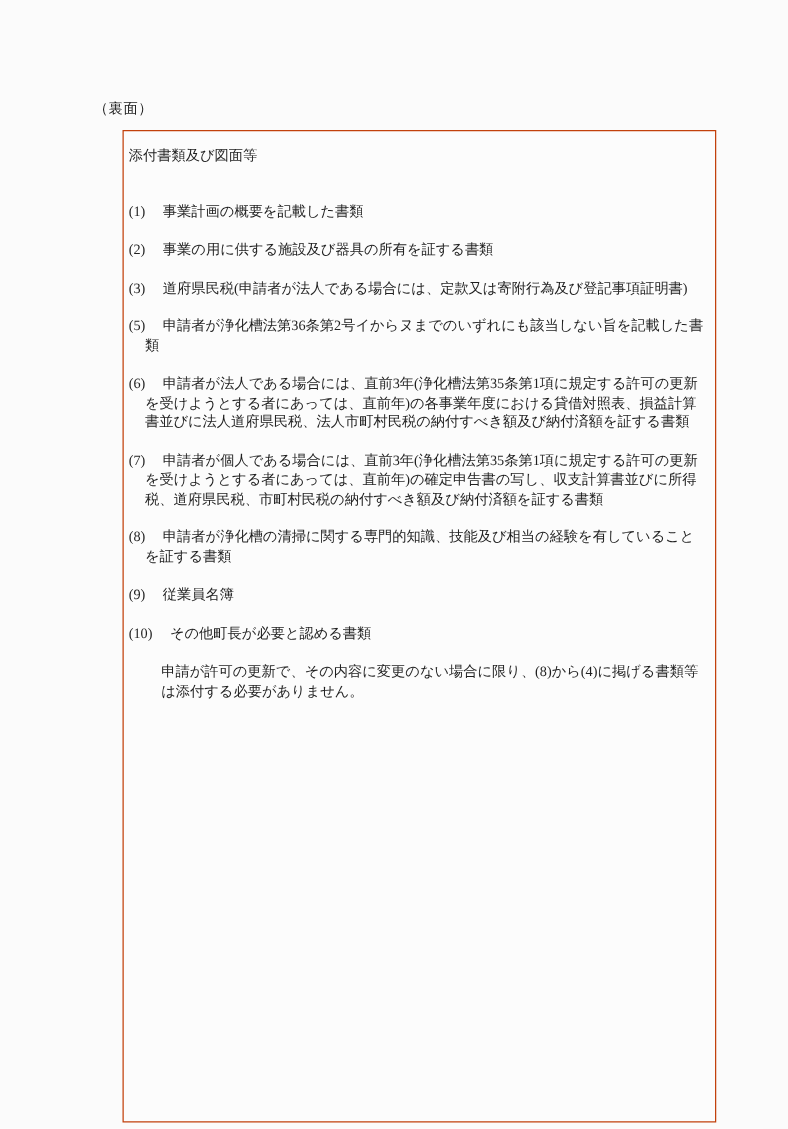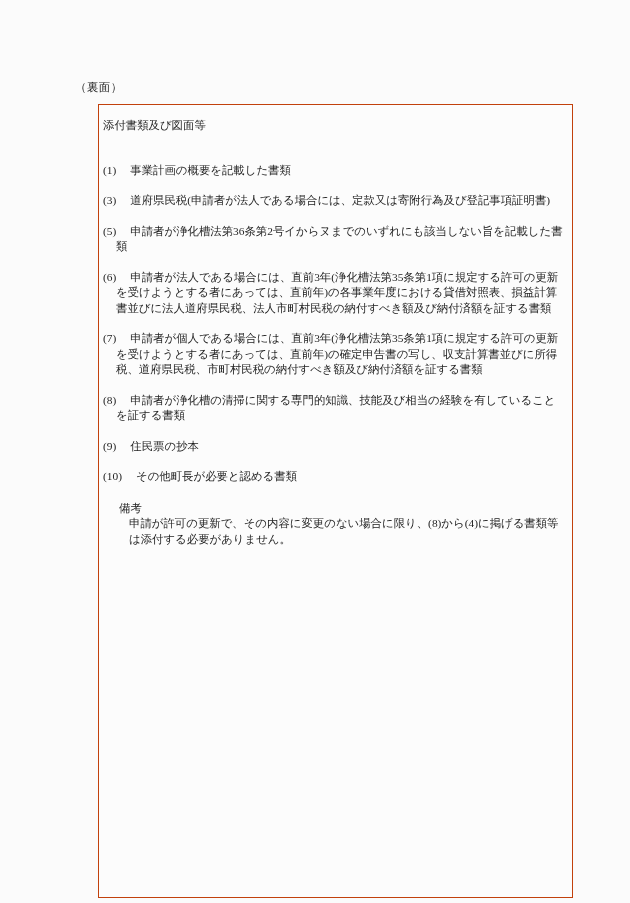--- a/index.html
+++ b/index.html
@@ -73,37 +73,37 @@
 
   <div class="side-label">（裏面）</div>
 
   <div class="doc-box">
 
     <div class="box-title">添付書類及び図面等</div>
 
     <div class="attachment-list">
   <div class="item"><span class="item-num">(1)</span><span class="item-text">事業計画の概要を記載した書類</span></div>
 
+  <div class="item"><span class="item-num">(2)</span><span class="item-text">事業の用に供する施設及び器具の所有を証する書類</span></div>
 
   <div class="item"><span class="item-num">(3)</span><span class="item-text">道府県民税(申請者が法人である場合には、定款又は寄附行為及び登記事項証明書)</span></div>
 
 
   <div class="item"><span class="item-num">(5)</span><span class="item-text">申請者が浄化槽法第36条第2号イからヌまでのいずれにも該当しない旨を記載した書類</span></div>
 
   <div class="item"><span class="item-num">(6)</span><span class="item-text">申請者が法人である場合には、直前3年(浄化槽法第35条第1項に規定する許可の更新を受けようとする者にあっては、直前年)の各事業年度における貸借対照表、損益計算書並びに法人道府県民税、法人市町村民税の納付すべき額及び納付済額を証する書類</span></div>
 
   <div class="item"><span class="item-num">(7)</span><span class="item-text">申請者が個人である場合には、直前3年(浄化槽法第35条第1項に規定する許可の更新を受けようとする者にあっては、直前年)の確定申告書の写し、収支計算書並びに所得税、道府県民税、市町村民税の納付すべき額及び納付済額を証する書類</span></div>
 
   <div class="item"><span class="item-num">(8)</span><span class="item-text">申請者が浄化槽の清掃に関する専門的知識、技能及び相当の経験を有していることを証する書類</span></div>
 
-  <div class="item"><span class="item-num">(9)</span><span class="item-text">住民票の抄本</span></div>
+  <div class="item"><span class="item-num">(9)</span><span class="item-text">従業員名簿</span></div>
 
   <div class="item"><span class="item-num">(10)</span><span class="item-text">その他町長が必要と認める書類</span></div>
 </div>
 
     <div class="remarks">
-      <div class="remarks-label">備考</div>
       <div class="remarks-text">申請が許可の更新で、その内容に変更のない場合に限り、(8)から(4)に掲げる書類等は添付する必要がありません。</div>
     </div>
 
   </div>
 
 </div>
 
 </body></html>

